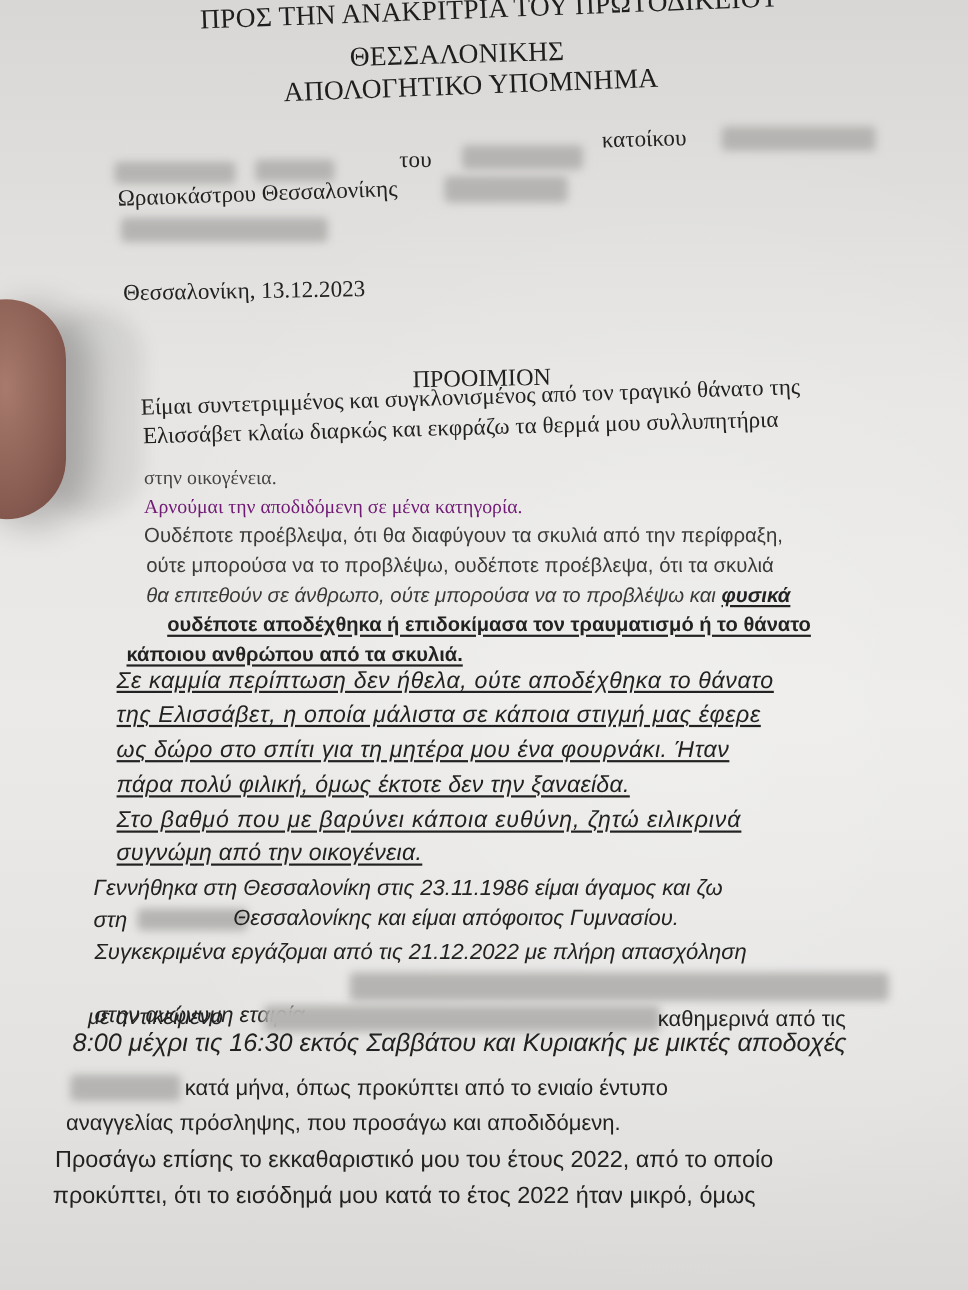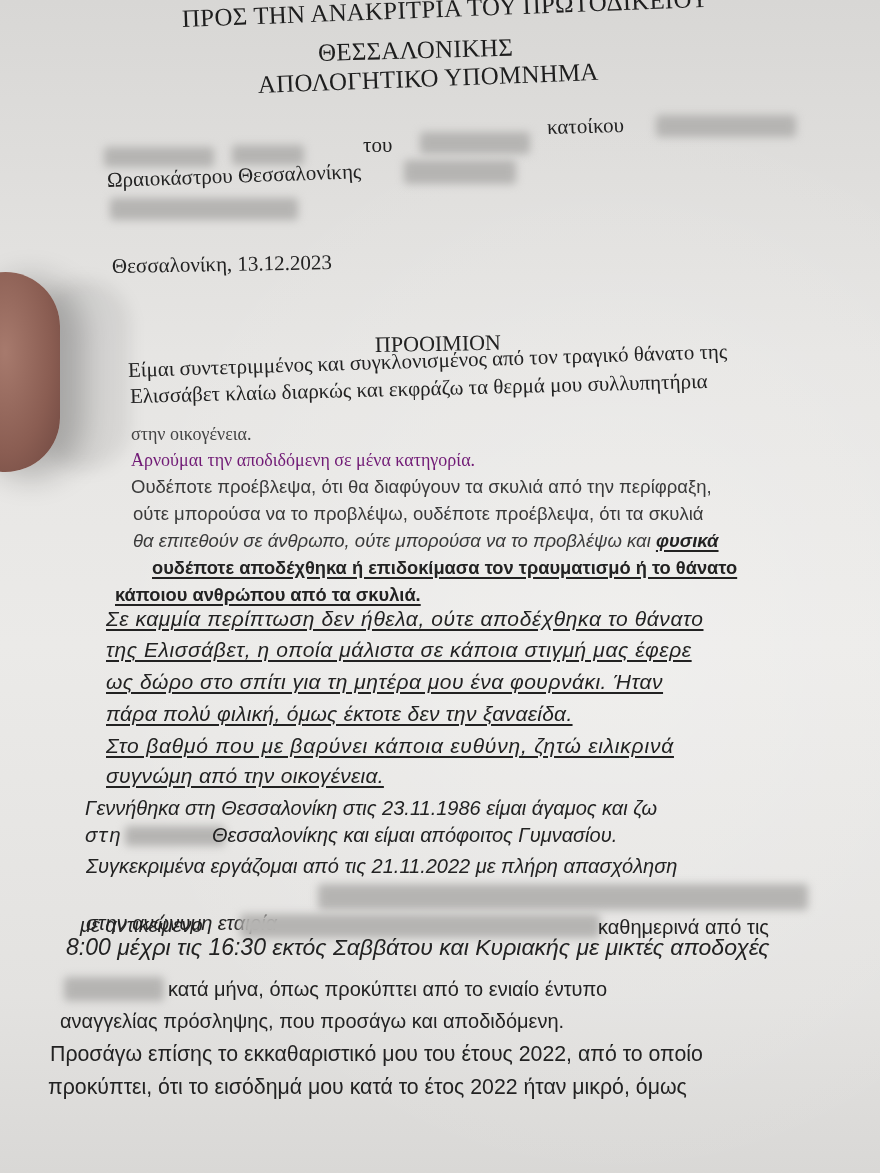--- a/index.html
+++ b/index.html
@@ -108,24 +108,24 @@
 <div class="line sans b u" style="left:115px; top:586px; font-size:18.3px; color:#222;">κάποιου ανθρώπου από τα σκυλιά.</div>
 
 <div class="line sans i u" style="left:106px; top:608px; font-size:21px; letter-spacing:0.6px;">Σε καμμία περίπτωση δεν ήθελα, ούτε αποδέχθηκα το θάνατο</div>
 <div class="line sans i u" style="left:106px; top:639px; font-size:21px; letter-spacing:0.6px;">της Ελισσάβετ, η οποία μάλιστα σε κάποια στιγμή μας έφερε</div>
 <div class="line sans i u" style="left:106px; top:671px; font-size:21px; letter-spacing:0.5px;">ως δώρο στο σπίτι  για τη μητέρα μου  ένα φουρνάκι.  Ήταν</div>
 <div class="line sans i u" style="left:106px; top:703px; font-size:21px; letter-spacing:0.3px;">πάρα πολύ φιλική, όμως έκτοτε δεν την ξαναείδα.</div>
 <div class="line sans i u" style="left:106px; top:735px; font-size:21px; letter-spacing:0.8px;">Στο βαθμό που με βαρύνει κάποια ευθύνη,  ζητώ ειλικρινά</div>
 <div class="line sans i u" style="left:106px; top:765px; font-size:21px; letter-spacing:0.3px;">συγνώμη από την οικογένεια.</div>
 
 <div class="line sans i" style="left:85px; top:798px; font-size:20px;">Γεννήθηκα στη Θεσσαλονίκη στις  23.11.1986  είμαι άγαμος και ζω</div>
-<div class="line sans i" style="left:85px; top:827px; font-size:20px;font-family:Liberation Mono, monospace;">στη</div>
+<div class="line sans i" style="left:85px; top:827px; font-size:20px;">στη</div>
 <div class="redact-block" style="left:125px; top:826px; width:100px; height:20px;"></div>
 <div class="line sans i" style="left:212px; top:825px; font-size:20px;">Θεσσαλονίκης και είμαι απόφοιτος Γυμνασίου.</div>
-<div class="line sans i" style="left:86px; top:856px; font-size:20px;">Συγκεκριμένα εργάζομαι από τις  21.11.2022  με πλήρη απασχόληση</div>
+<div class="line sans i" style="left:86px; top:856px; font-size:20px;">Συγκεκριμένα εργάζομαι από τις  21.12.2022  με πλήρη απασχόληση</div>
 <div class="line sans i" style="left:86px; top:885px; font-size:20px;margin-top:28px;">στην ανώνυμη εταιρία</div>
 <div class="redact-block" style="left:318px; top:884px; width:490px; height:26px;"></div>
 <div class="line sans i" style="left:80px; top:915px; font-size:20px;">με αντικείμενο</div>
 <div class="redact-block" style="left:240px; top:914px; width:360px; height:24px;"></div>
 <div class="line sans" style="left:598px; top:917px; font-size:20px;">καθημερινά  από  τις</div>
 <div class="line sans i" style="left:66px; top:936px; font-size:23px;">8:00 μέχρι τις 16:30 εκτός Σαββάτου και Κυριακής με μικτές αποδοχές</div>
 <div class="redact-block" style="left:64px; top:977px; width:100px; height:24px;"></div>
 <div class="line sans" style="left:168px; top:979px; font-size:20px;">κατά  μήνα,  όπως  προκύπτει  από  το  ενιαίο    έντυπο</div>
 <div class="line sans" style="left:60px; top:1011px; font-size:20px;">αναγγελίας πρόσληψης, που προσάγω και αποδιδόμενη.</div>
 

